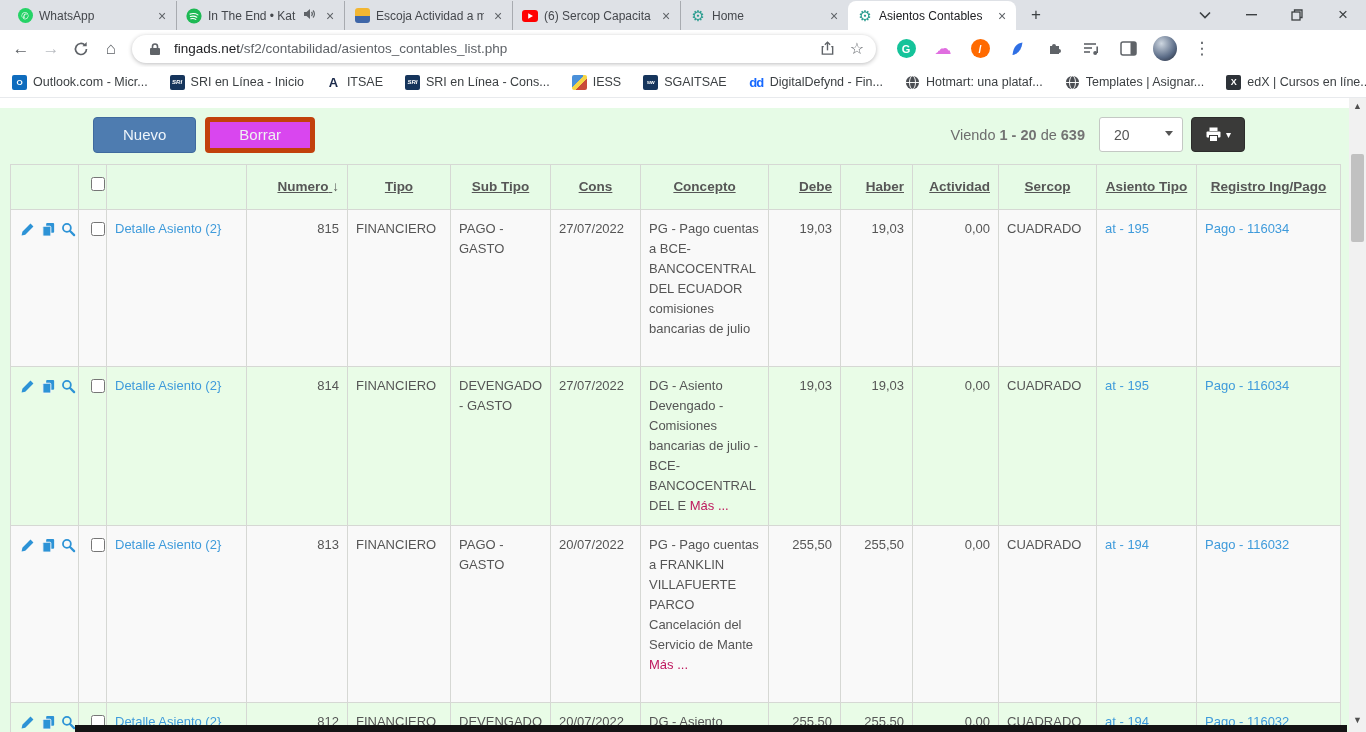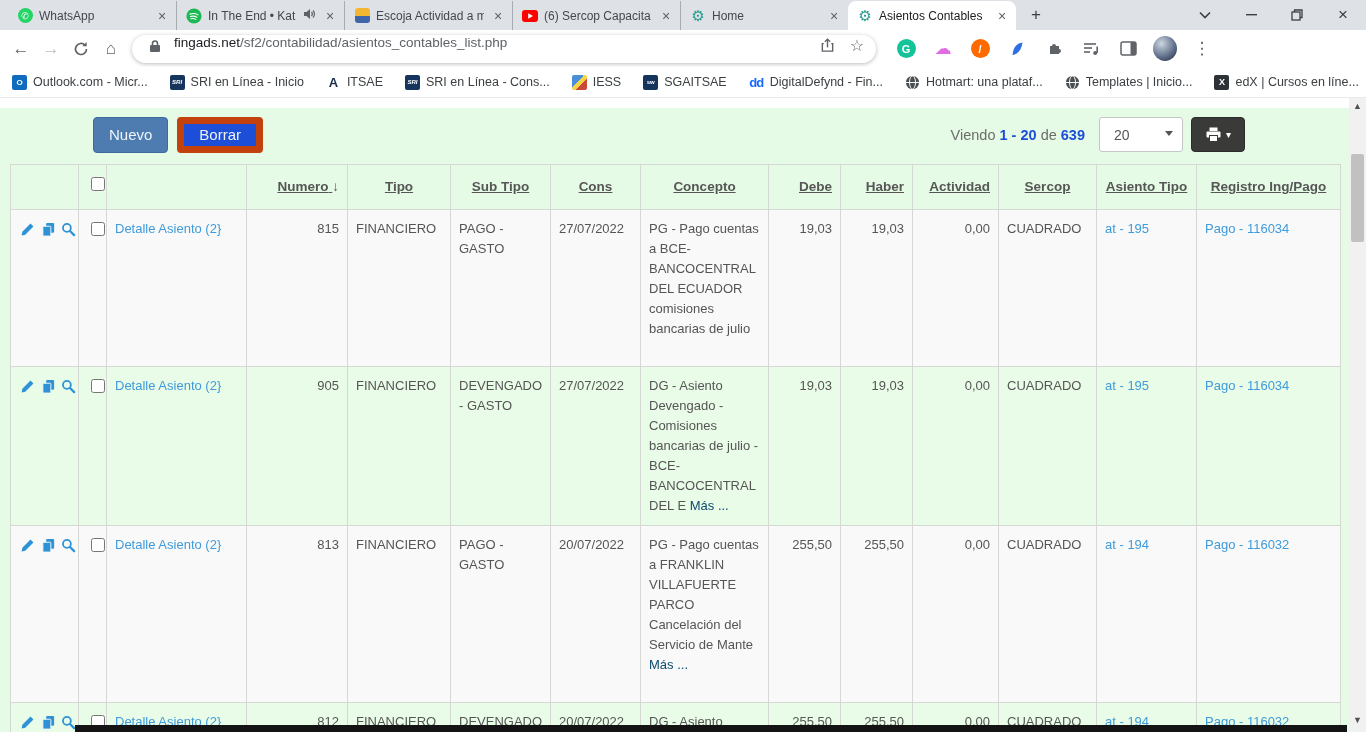--- a/index.html
+++ b/index.html
@@ -21,21 +21,21 @@
   .fv.gear{background:transparent;color:#2a9d8f;font-size:15px;}
   .fv.campus{border-radius:3px;background:linear-gradient(180deg,#f2b632 55%,#3e66a8 55%);}
   .newtab{border:none;background:transparent;font-size:17px;color:#3c4043;width:28px;height:28px;margin:0 0 1px 6px;cursor:pointer;}
   .wincontrols{margin-left:auto;display:flex;align-items:center;height:30px;}
   .winbtn{width:46px;height:30px;display:flex;align-items:center;justify-content:center;color:#3c4043;font-size:13px;}
   
   .toolbar{height:37px;background:#fff;display:flex;align-items:center;padding:0 10px 0 6px;flex:0 0 auto;}
   .navicon{width:30px;height:30px;display:flex;align-items:center;justify-content:center;
     font-size:17px;color:#5f6368;border-radius:50%;flex:0 0 auto;}
   .navicon.disabled{color:#b9bcc1;}
-  .omnibox{width:724px;height:28px;background:#fff;border-radius:14px;display:flex;
+  .omnibox{width:724px;height:28px;background:#fff;border-radius:14px;display:flex;align-items:center;
     padding:0 8px 0 12px;gap:8px;margin-left:6px;box-shadow:0 1px 4px rgba(32,33,36,.3);}
   .urltext{flex:1;font-size:13.5px;white-space:nowrap;overflow:hidden;}
   .url-domain{color:#202124;}
   .url-path{color:#5f6368;}
   .ob-icon{width:22px;height:22px;display:flex;align-items:center;justify-content:center;color:#5f6368;font-size:15px;}
   .extrow{display:flex;align-items:center;gap:13px;margin-left:18px;}
   .ext{width:24px;height:24px;display:flex;align-items:center;justify-content:center;font-size:13px;color:#5f6368;}
   .crc{width:19px;height:19px;border-radius:50%;display:flex;align-items:center;justify-content:center;color:#fff;font-weight:bold;font-size:11px;}
   .avatar{width:25px;height:25px;border-radius:50%;background:radial-gradient(circle at 35% 30%,#cdd6e0,#5a6b86 60%,#1f2430);}
   
@@ -49,25 +49,25 @@
   .bi.itsae{background:transparent;color:#1b2a4a;font-size:13px;}
   .bi.iess{background:linear-gradient(135deg,#4a90d9 0 40%,#f5d547 40% 62%,#c94a3a 62%);}
   .bi.sga{background:#16355c;font-size:6px;}
   .bi.dd{background:transparent;color:#1769ff;font-size:13px;letter-spacing:-1px;}
   .bi.edx{background:#2d3238;font-size:9px;}
   
   .page{flex:1;position:relative;background:#e6fbe6;overflow:hidden;}
   .whitestrip{height:10px;background:#fff;}
   .content{margin-right:17px;}
   .actionbar{display:flex;align-items:center;margin:8px 0 0 93px;height:37px;padding-right:104px;}
-  .btn{height:36px;border-radius:4px;font-size:15px;padding:0 15px;cursor:pointer;}
+  .btn{height:36px;border-radius:4px;font-size:15px;padding:0 29px;cursor:pointer;}
   .btn.primary{background:#4e7cb0;border:1px solid #3f6a9e;color:#eef5fb;margin-right:9px;}
-  .btn.gray{background:#1d4ed8;border:7px solid #c2410c;color:#eef2f2;margin-right:9px;}
+  .btn.gray{background:#d946ef;border:5px solid #c2410c;color:#eef2f2;margin-right:9px;}
   .viendo{margin-left:auto;font-size:14.5px;color:#6d6d6d;white-space:nowrap;}
-  .viendo b{color:#1d4ed8;}
+  .viendo b{color:#737373;}
   .selwrap{position:relative;margin-left:14px;}
   .selwrap select{width:84px;height:35px;border:1px solid #c4c8c4;border-radius:3px;background:#fff;
     font-size:14px;color:#555;padding:0 22px 0 14px;appearance:none;-webkit-appearance:none;}
   .selwrap::after{content:"";position:absolute;right:10px;top:14px;border-left:4px solid transparent;
     border-right:4px solid transparent;border-top:5px solid #555;pointer-events:none;}
   .printbtn{width:54px;height:35px;background:#3a3a39;border:1px solid #2c2c2b;border-radius:4px;margin-left:8px;
     display:flex;align-items:center;justify-content:center;gap:4px;color:#fff;cursor:pointer;}
   .printbtn .caret{font-size:10px;}
   
   table.grid{border-collapse:collapse;table-layout:fixed;width:1330px;margin:11px 0 0 10px;background:#e6fbe6;}
@@ -77,21 +77,21 @@
     vertical-align:bottom;padding-bottom:12px;white-space:nowrap;}
   table.grid th.num,table.grid td.num{text-align:right;}
   tr.shaded td{background:#e9fce7;}
   tr.light td{background:#f9f9f9;}
   thead tr{height:45px;}
   tbody tr:nth-child(1){height:157px;}
   tbody tr:nth-child(2){height:157px;}
   tbody tr:nth-child(3){height:177px;}
   tbody tr:nth-child(4){height:200px;}
   a.bluelink{color:#3f9bdb;text-decoration:none;cursor:pointer;}
-  .mas{color:#0c4a6e;cursor:pointer;}
+  .mas{color:#be185d;cursor:pointer;}
   .mas:empty{display:none;}
   td.c-actions{padding:8px 4px;white-space:nowrap;}
   td.c-actions svg{margin:0 1px;vertical-align:middle;cursor:pointer;}
   td.c-check{text-align:center;padding-top:8px;}
   td.c-check input{width:14px;height:14px;}
   
   .vscroll{position:absolute;top:0;right:0;width:17px;height:100%;background:#f1f1f1;
     display:flex;flex-direction:column;align-items:center;}
   .vs-arrow{color:#505050;font-size:9px;height:16px;display:flex;align-items:center;}
   .vs-thumb{position:absolute;top:56px;left:2px;width:13px;height:88px;background:#c1c1c1;border-radius:2px;}
@@ -306,21 +306,21 @@
           </svg>
     <span class="bm-label">Hotmart: una plataf...</span>
   </span>
 
   <span class="bm">
     <svg width="15" height="15" viewBox="0 0 16 16">
             <circle cx="8" cy="8" r="7" fill="#4a4d52"></circle>
             <ellipse cx="8" cy="8" rx="3.2" ry="7" fill="none" stroke="#fff" stroke-width="1"></ellipse>
             <line x1="1" y1="8" x2="15" y2="8" stroke="#fff" stroke-width="1"></line>
           </svg>
-    <span class="bm-label">Templates | Inicio...</span>
+    <span class="bm-label">Templates | Asignar...</span>
   </span>
 
   <span class="bm">
     <span class="bi edx">X</span>
     <span class="bm-label">edX | Cursos en líne...</span>
   </span>
 </span>
 
   </div>
 
@@ -424,21 +424,21 @@
                   <rect x="5.5" y="1" width="8.5" height="10.5" rx="1" fill="#2d93d6"></rect>
                   <rect x="2" y="4.5" width="8.5" height="10.5" rx="1" fill="#2d93d6" stroke="#f9f9f9" stroke-width="1"></rect>
                 </svg>
       <svg width="15" height="15" viewBox="0 0 16 16">
                   <circle cx="6.3" cy="6.3" r="4.2" fill="none" stroke="#2d93d6" stroke-width="1.9"></circle>
                   <line x1="9.6" y1="9.6" x2="14" y2="14" stroke="#2d93d6" stroke-width="2.4" stroke-linecap="round"></line>
                 </svg>
     </td>
     <td class="c-check"><input type="checkbox" style=""></td>
     <td><a class="bluelink">Detalle Asiento (2}</a></td>
-    <td class="num">905</td>
+    <td class="num">814</td>
     <td>FINANCIERO</td>
     <td>DEVENGADO - GASTO</td>
     <td>27/07/2022</td>
     <td><span>DG - Asiento Devengado - Comisiones bancarias de julio - BCE- BANCOCENTRAL DEL E</span> <a class="mas">Más ...</a></td>
     <td class="num">19,03</td>
     <td class="num">19,03</td>
     <td class="num">0,00</td>
     <td>CUADRADO</td>
     <td><a class="bluelink">at - 195</a></td>
     <td><a class="bluelink">Pago - 116034</a></td>

